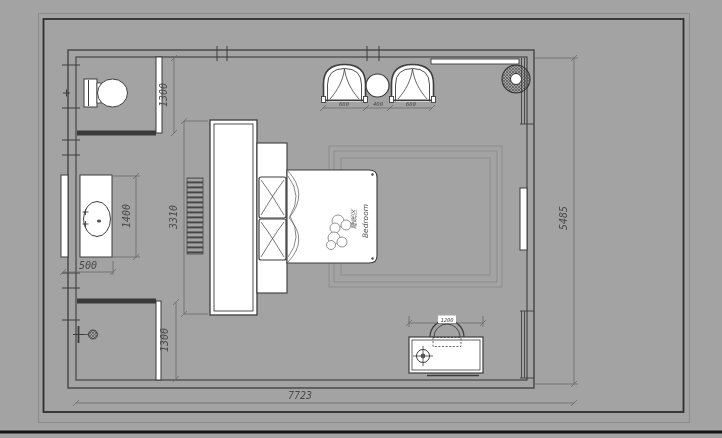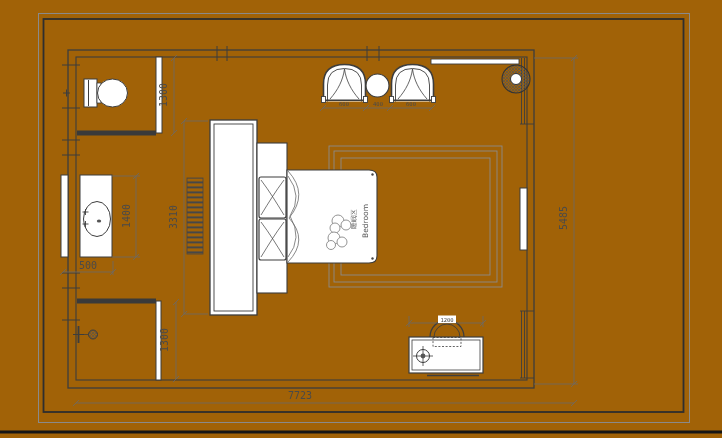--- a/index.html
+++ b/index.html
@@ -1,17 +1,17 @@
 <!DOCTYPE html>
 <html><head>
 <meta charset="utf-8">
 <style>
   html,body{margin:0;padding:0;background:#ffffff;}
-  #stage{position:relative;width:722px;height:438px;background:#a16207;overflow:hidden;
-         font-family:"DejaVu Sans", sans-serif;}
+  #stage{position:relative;width:722px;height:438px;background:#a3a3a3;overflow:hidden;
+         font-family:"DejaVu Sans", sans-serif;font-style:italic;}
   svg{position:absolute;left:0;top:0;}
   .dim-num{font-family:"DejaVu Sans Mono", monospace;fill:#4a4a4a;}
   .lbl{font-family:"DejaVu Sans", sans-serif;fill:#555;}
 </style>
 </head>
 <body>
 
 <div id="stage">
 <svg width="722" height="438" viewBox="0 0 722 438">
   <defs>

